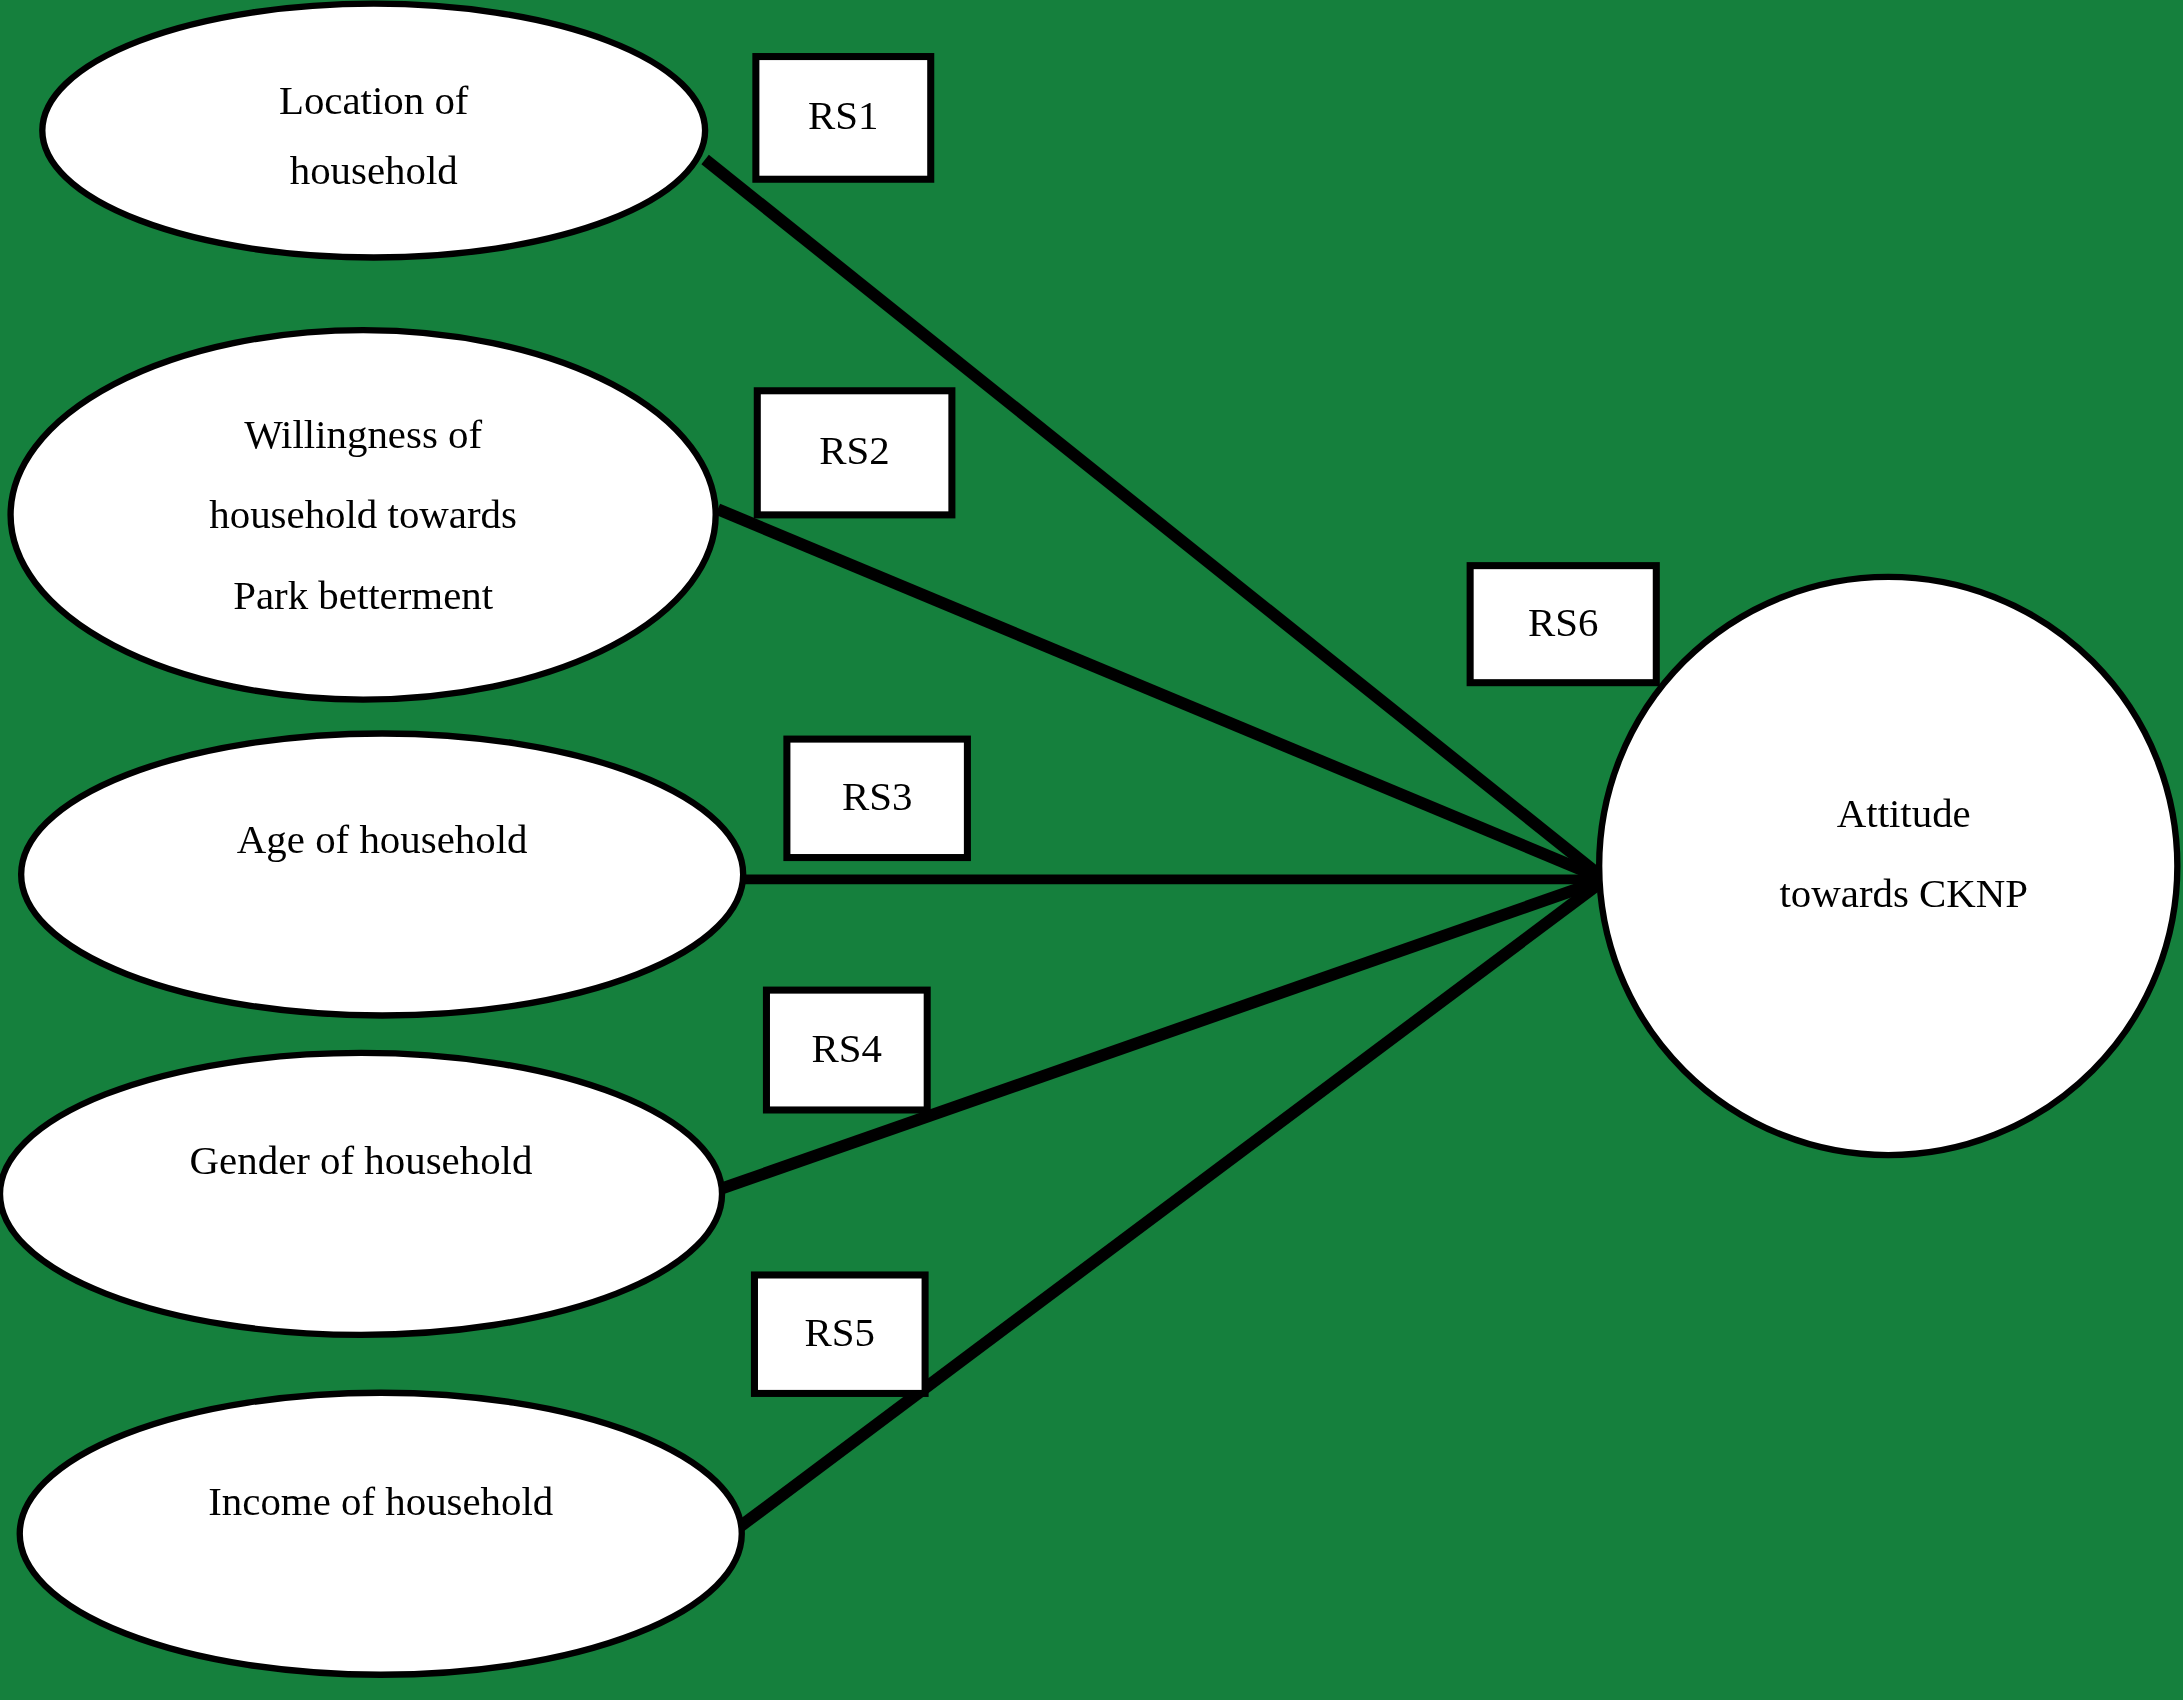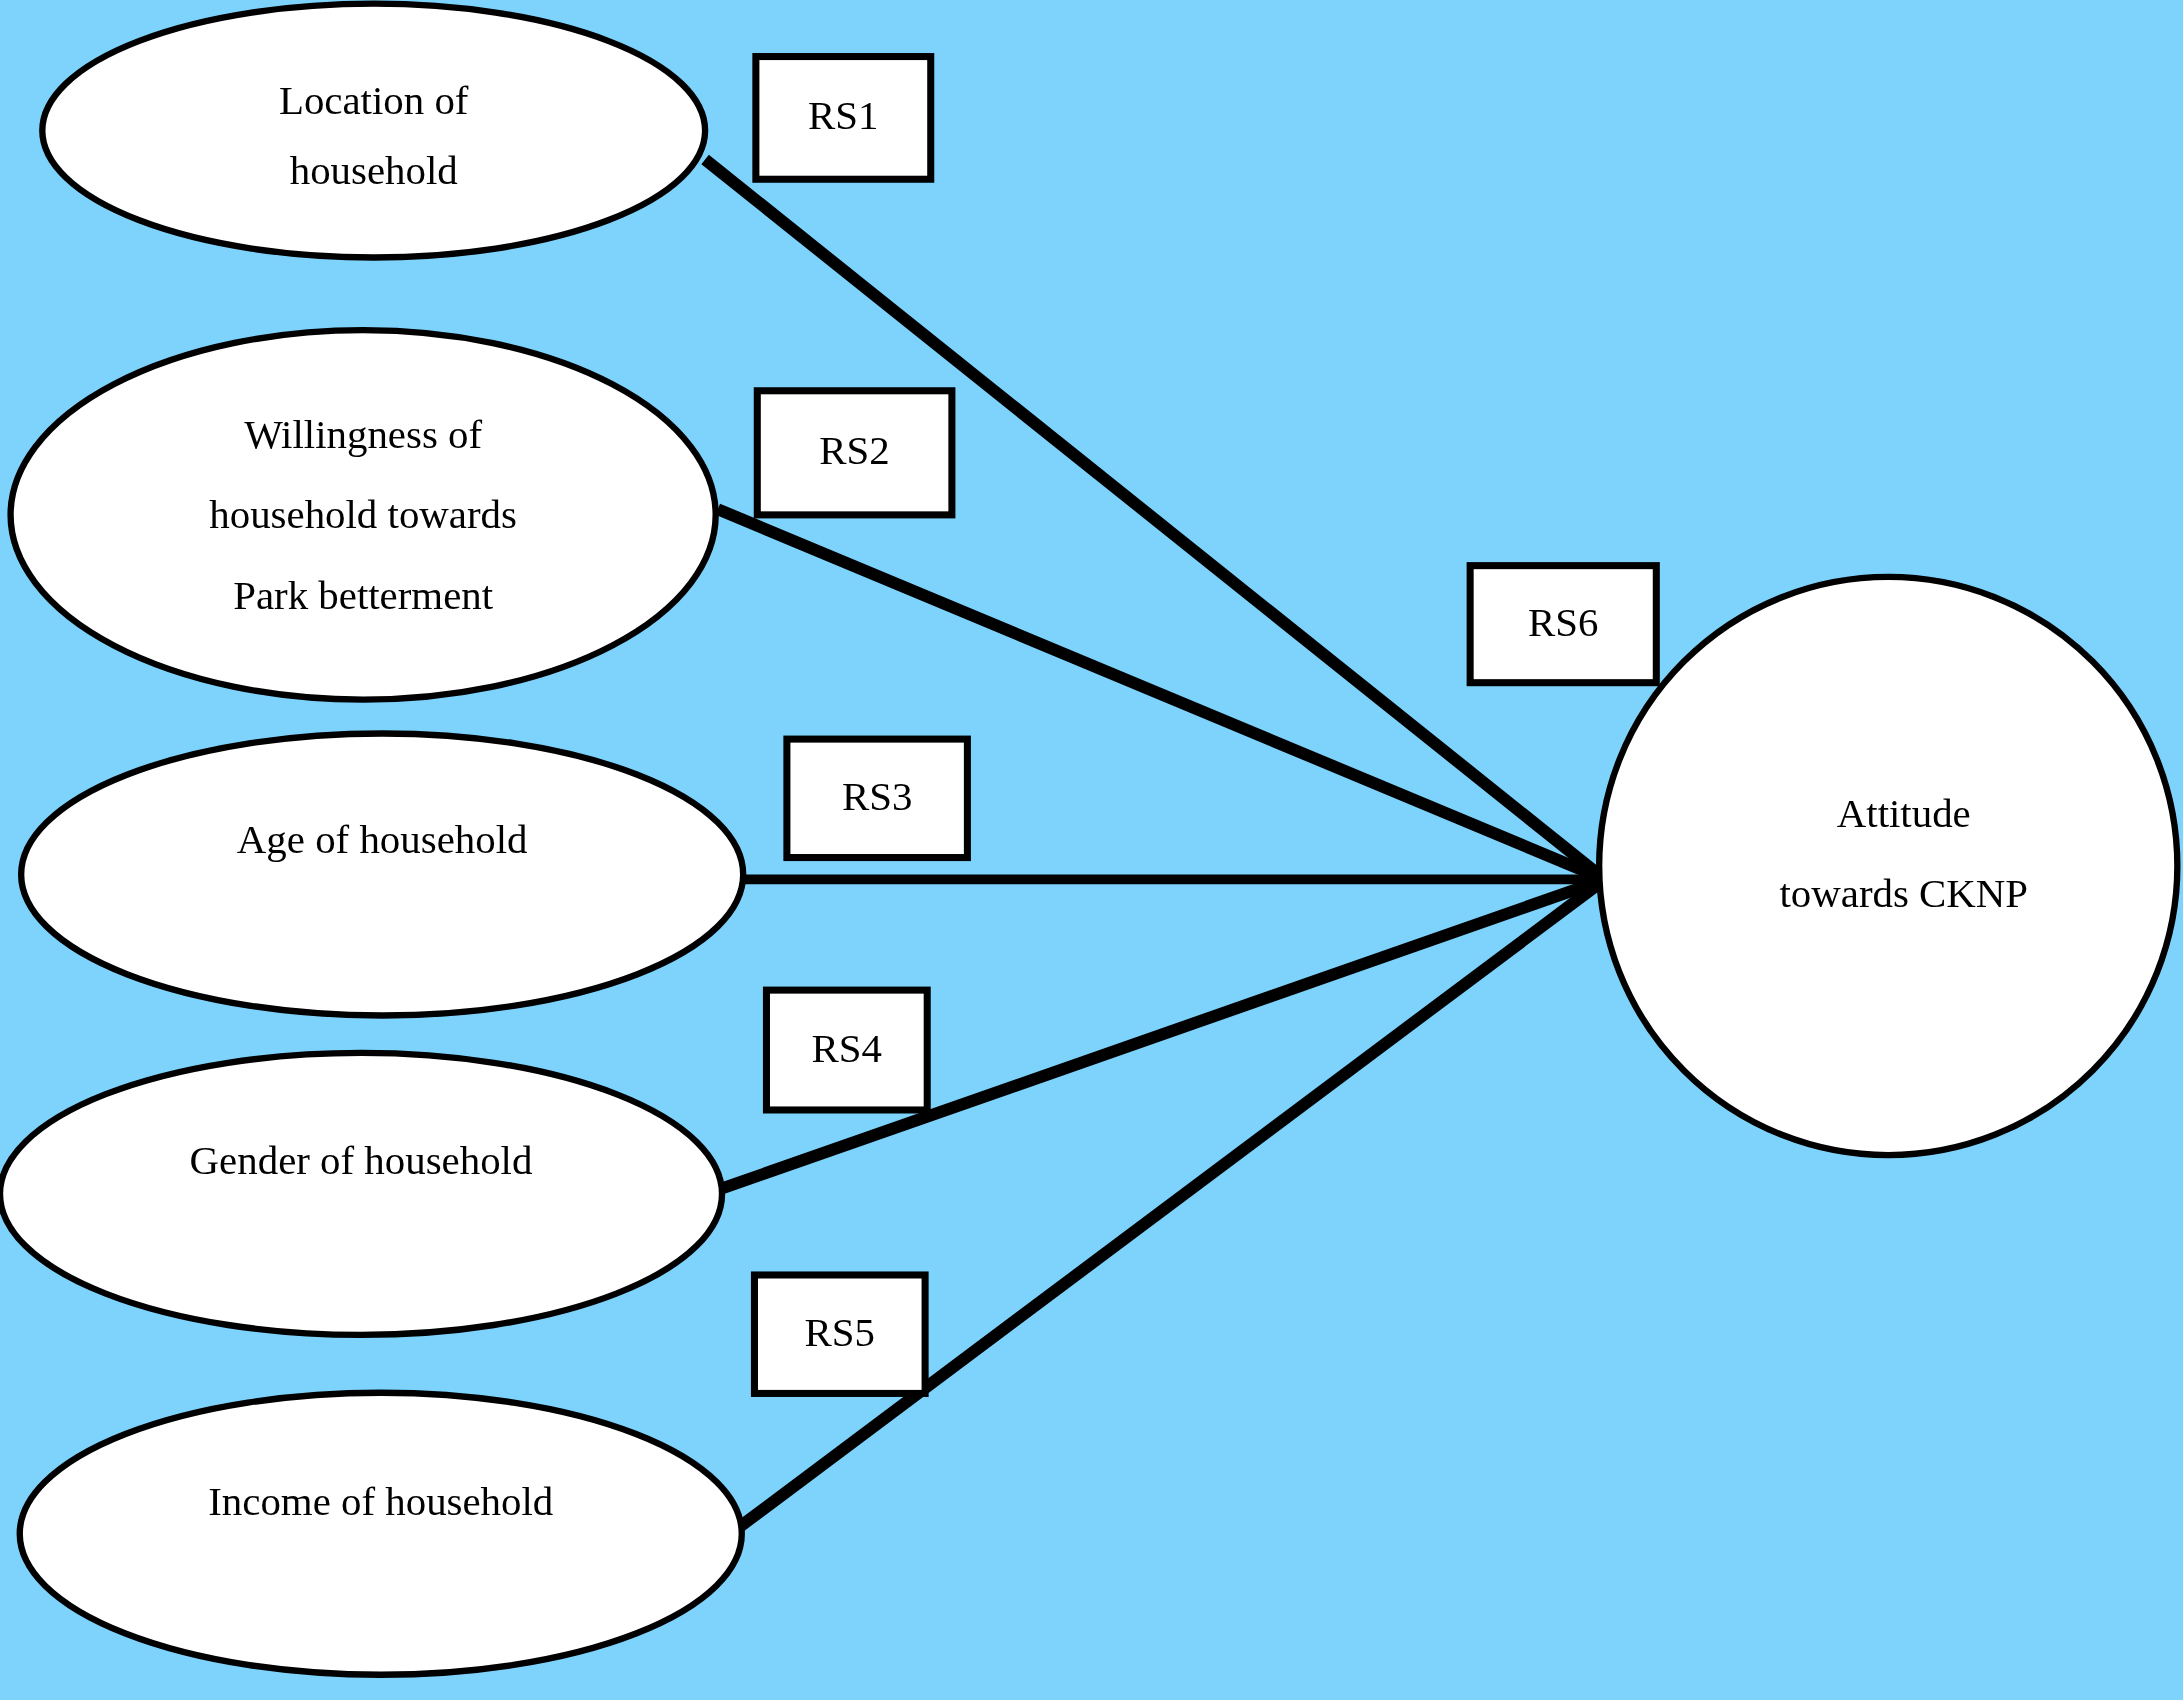--- a/index.html
+++ b/index.html
@@ -10,21 +10,21 @@
   body {
     width: 2183px;
     height: 1701px;
     overflow: hidden;
     font-family: "Liberation Serif", "DejaVu Serif", serif;
   }
   #diagram-root {
     position: relative;
     width: 2183px;
     height: 1701px;
-    background: #7dd3fc;
+    background: #15803d;
   }
   #diagram-svg {
     position: absolute;
     left: 0;
     top: 0;
     width: 2183px;
     height: 1701px;
     display: block;
   }
   .node-shape {

